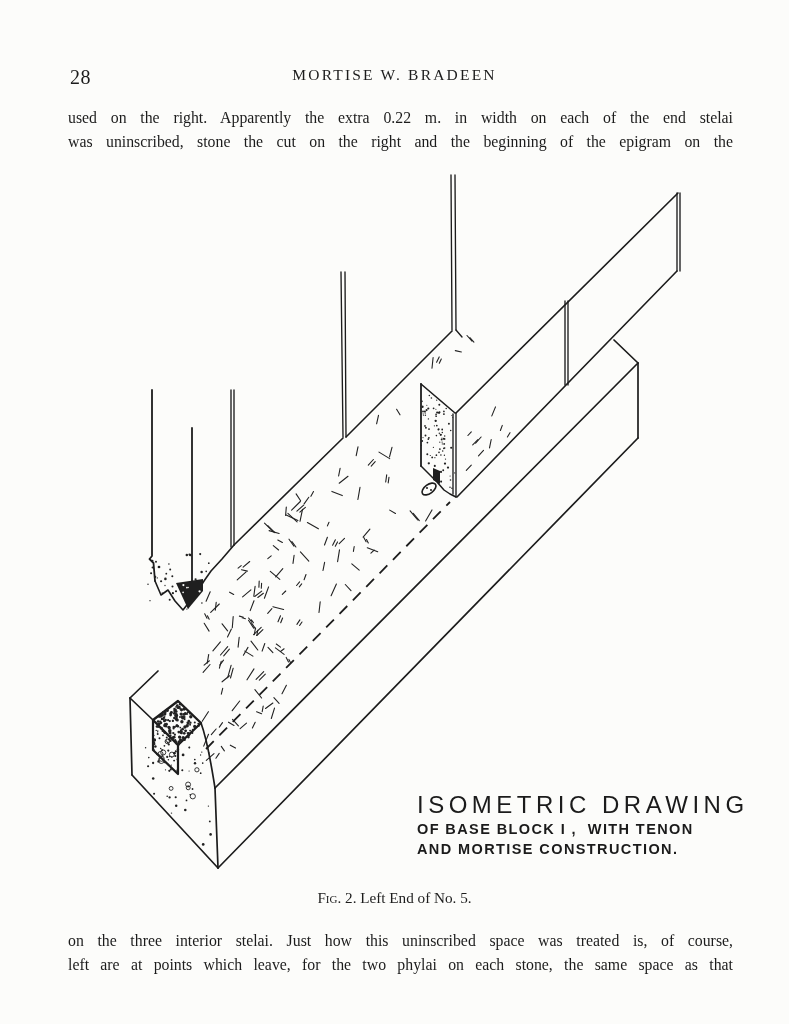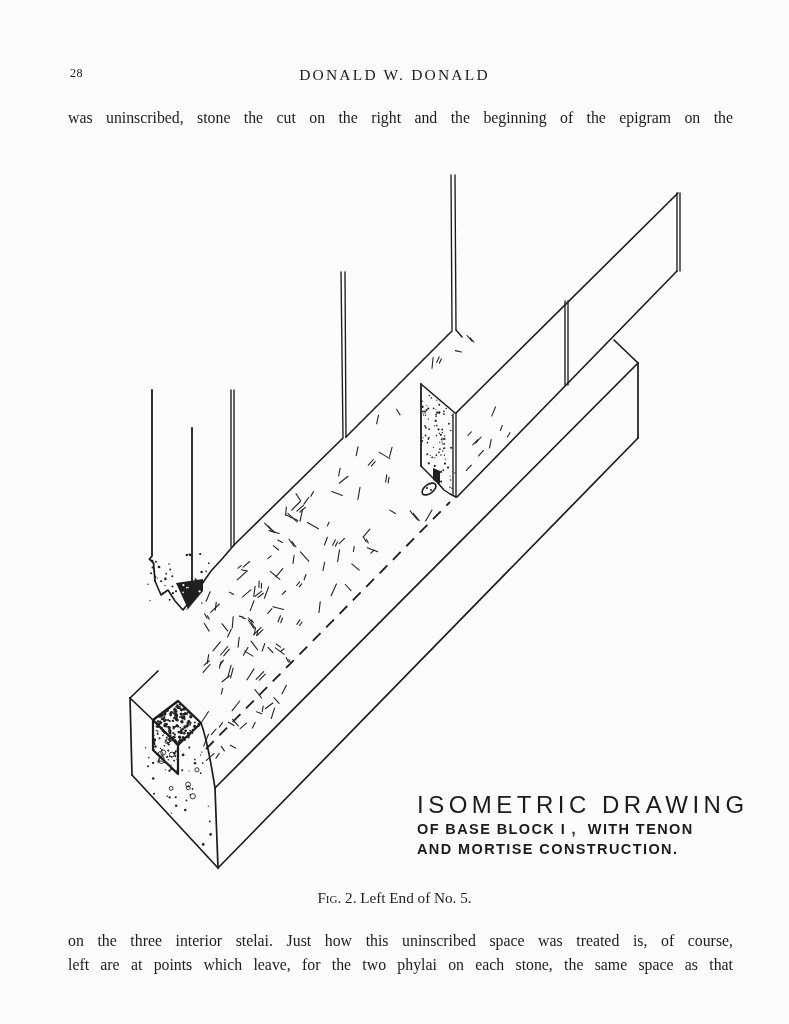--- a/index.html
+++ b/index.html
@@ -7,21 +7,21 @@
     position:relative;
     width:789px;height:1024px;
     margin:0 auto;
     background:#fcfcfa;
     overflow:hidden;
     font-family:"Liberation Serif", serif;
     color:#1c1c1c;
   }
   .pagenum{
     position:absolute;left:70px;top:66px;
-    font-size:12px;letter-spacing:.5px;
+    font-size:20px;letter-spacing:.5px;
   }
   .runhead{
     position:absolute;left:0;top:66px;width:789px;
     text-align:center;
     font-size:15.5px;letter-spacing:2.2px;
   }
   .para{
     position:absolute;left:68px;width:665px;
     font-size:15.8px;line-height:24px;
     text-align:justify;
@@ -47,23 +47,24 @@
     text-align:center;font-size:15.2px;
   }
   .caption .fig-label{font-variant:small-caps;}
 </style>
 </head>
 <body>
 
 <div class="page">
 
   <div class="pagenum">28</div>
-  <div class="runhead">DONALD W. DONALD</div>
+  <div class="runhead">MORTISE W. BRADEEN</div>
 
   <div class="para para-top">
+    <div class="pline">used on the right.  Apparently the extra 0.22 m. in width on each of the end stelai</div>
     <div class="pline">was uninscribed, stone the cut on the right and the beginning of the epigram on the</div>
   </div>
 
   <svg id="fig-svg" class="figsvg" width="789" height="1024" viewBox="0 0 789 1024">
     <g stroke="#1c1c1c" fill="none" stroke-width="1.7" stroke-linecap="round" stroke-linejoin="round">
 
       <path d="M130,698 L132,775"></path>
       <path d="M132,775 L218,868"></path>
       <path d="M215,788 L218,868"></path>
       <path d="M130,698 L153,720"></path>

